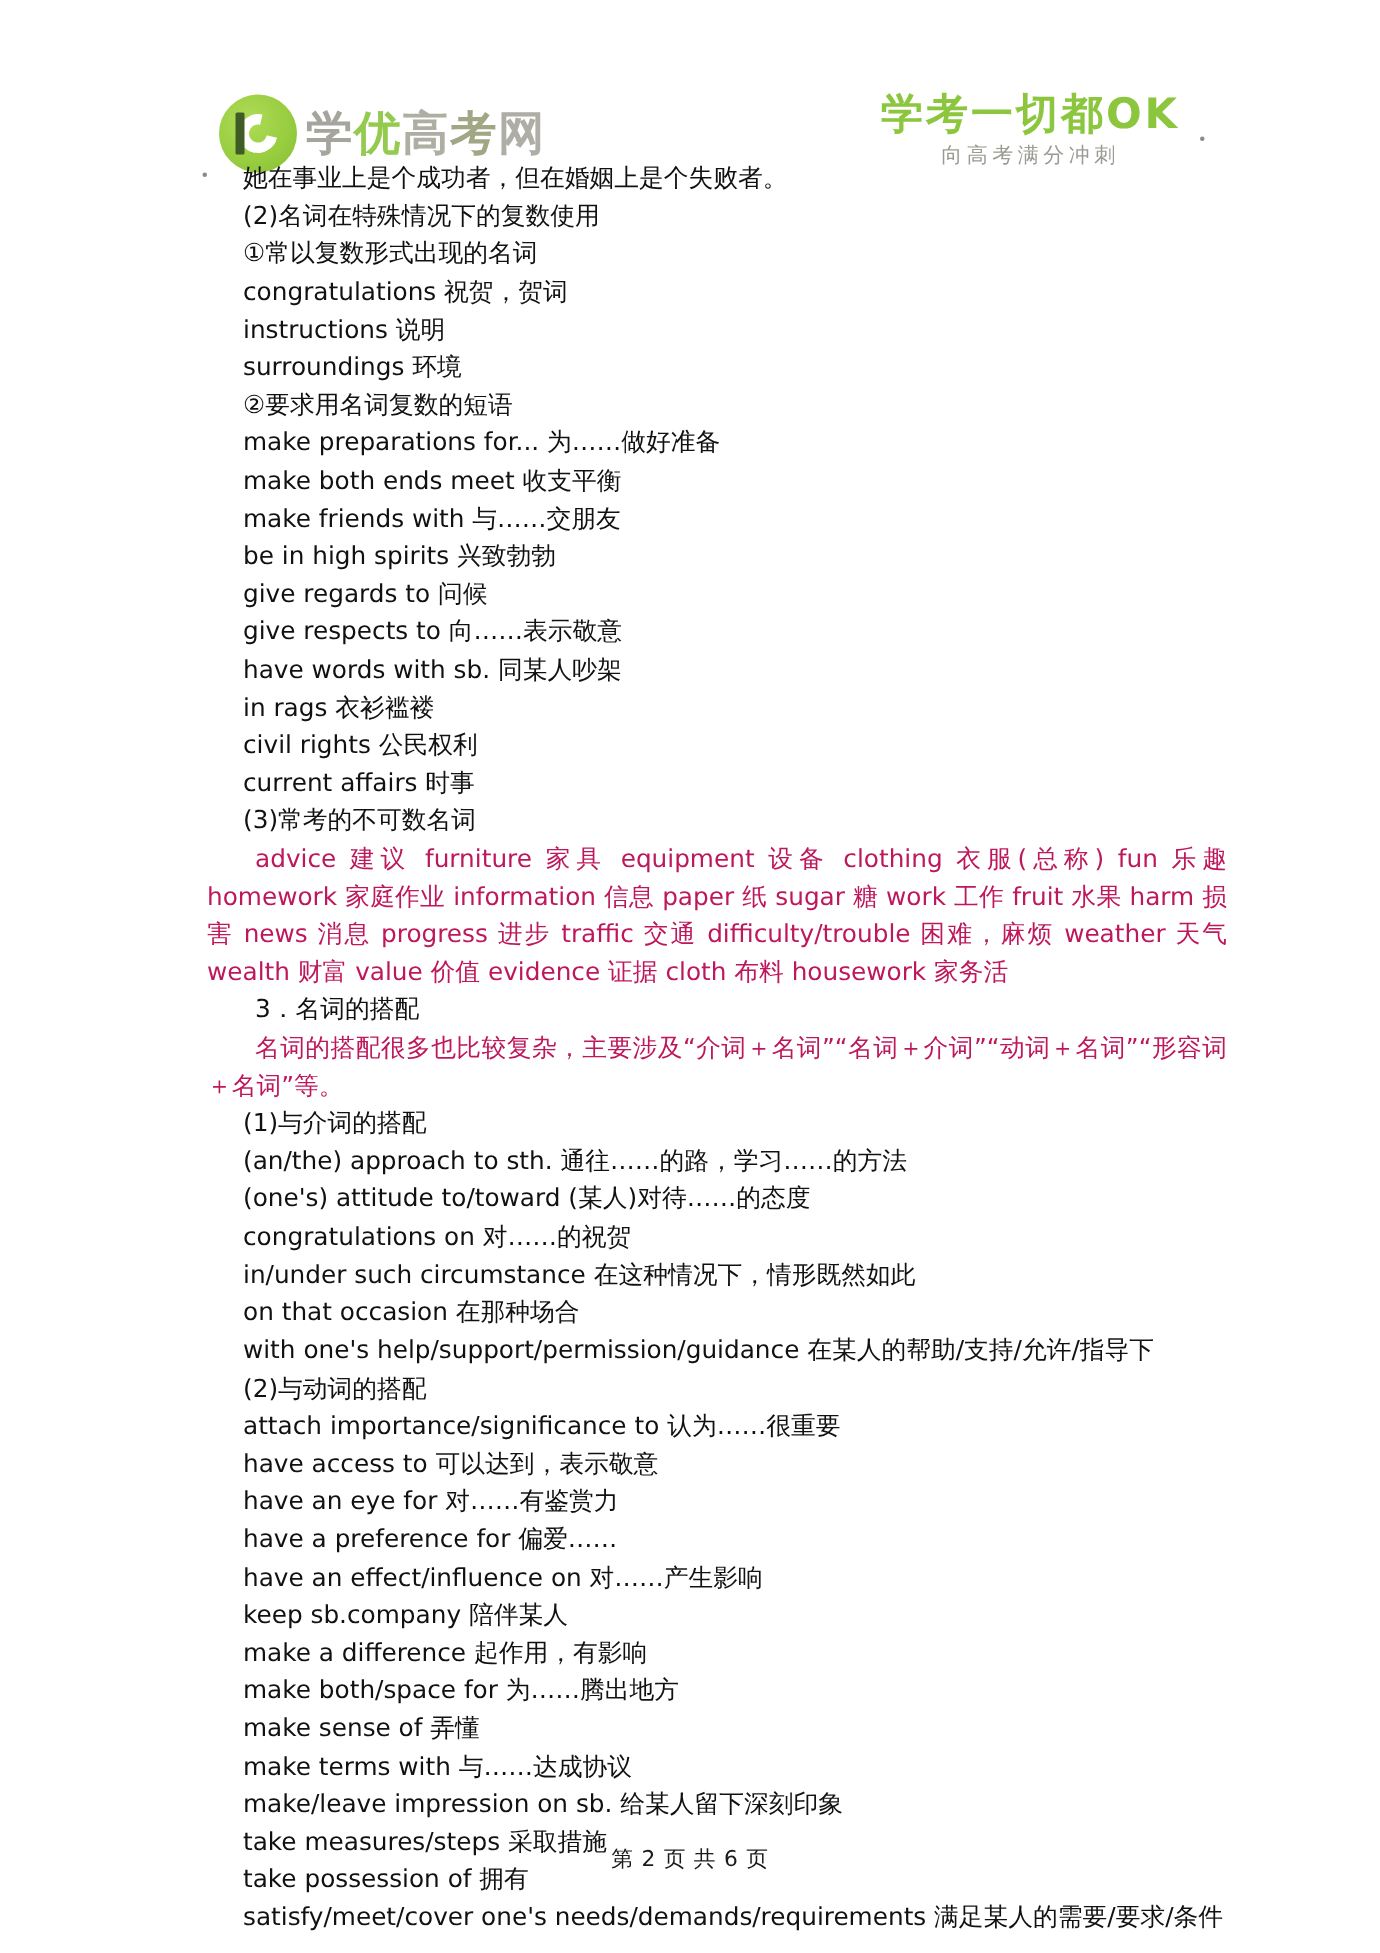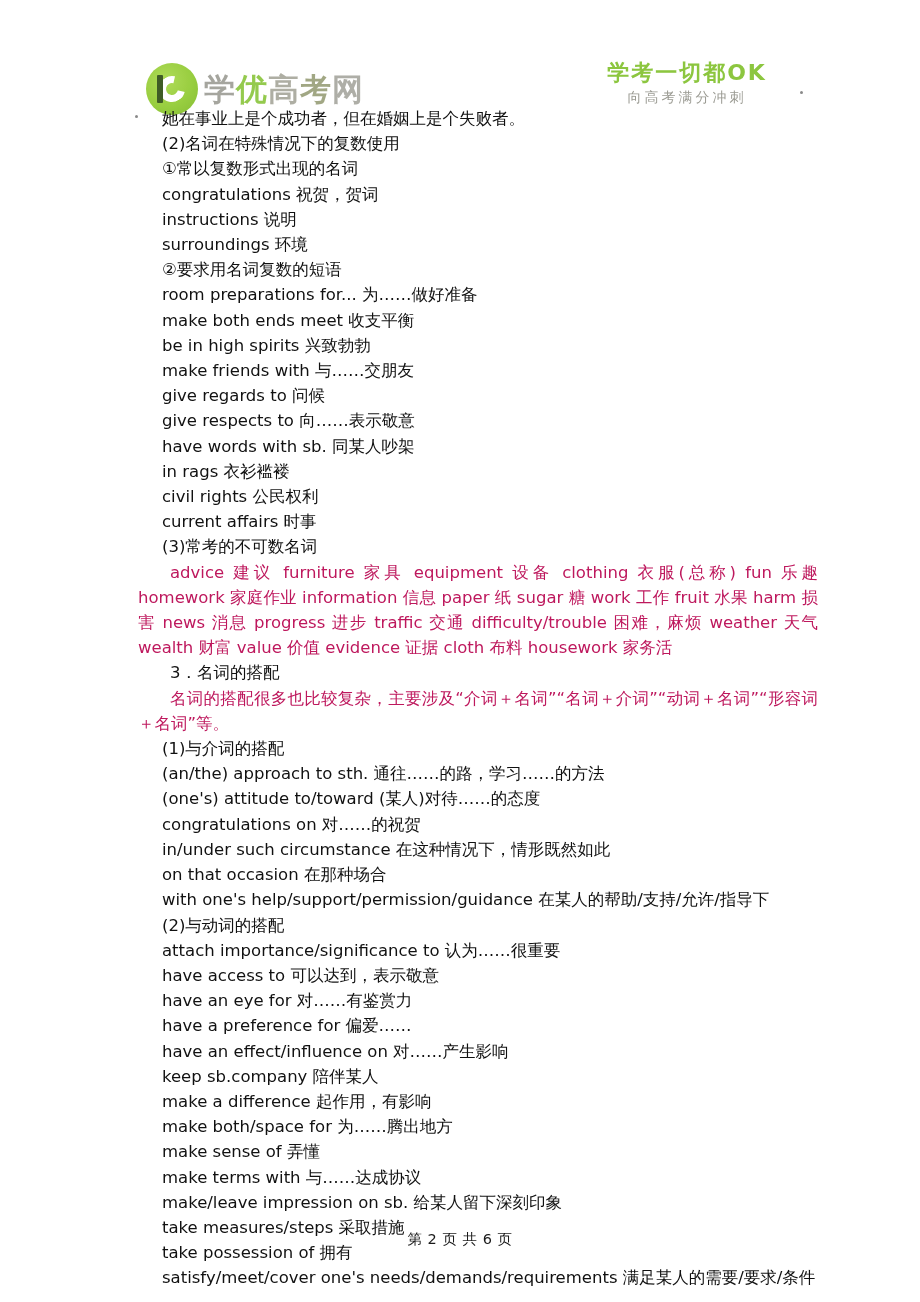--- a/index.html
+++ b/index.html
@@ -89,21 +89,21 @@
 
   .logo-right {
     position: absolute;
     left: 572px;
     top: 6px;
     text-align: center;
     width: 230px;
   }
   .logo-right .slogan {
     font-family: "DejaVu Sans", sans-serif;
-    font-size: 22px;
+    font-size: 28px;
     font-weight: 700;
     color: #8cc63f;
     letter-spacing: 2px;
     line-height: 1.05;
     white-space: nowrap;
   }
   .logo-right .subslogan {
     font-family: "DejaVu Sans", sans-serif;
     font-size: 14px;
     font-weight: 400;
@@ -203,24 +203,24 @@
   <div class="content">
 
     <div>
       <div class="line indent1 cjk">她在事业上是个成功者，但在婚姻上是个失败者。</div>
       <div class="line indent1 cjk">(2)名词在特殊情况下的复数使用</div>
       <div class="line indent1 cjk">①常以复数形式出现的名词</div>
       <div class="line indent1 cjk">congratulations  祝贺，贺词</div>
       <div class="line indent1 cjk">instructions  说明</div>
       <div class="line indent1 cjk">surroundings  环境</div>
       <div class="line indent1 cjk">②要求用名词复数的短语</div>
-      <div class="line indent1 cjk">room preparations for...  为……做好准备</div>
+      <div class="line indent1 cjk">make preparations for...  为……做好准备</div>
       <div class="line indent1 cjk">make both ends meet  收支平衡</div>
+      <div class="line indent1 cjk">make friends with  与……交朋友</div>
       <div class="line indent1 cjk">be in high spirits  兴致勃勃</div>
-      <div class="line indent1 cjk">make friends with  与……交朋友</div>
       <div class="line indent1 cjk">give regards to  问候</div>
       <div class="line indent1 cjk">give respects to  向……表示敬意</div>
       <div class="line indent1 cjk">have words with sb.  同某人吵架</div>
       <div class="line indent1 cjk">in rags  衣衫褴褛</div>
       <div class="line indent1 cjk">civil rights  公民权利</div>
       <div class="line indent1 cjk">current affairs  时事</div>
       <div class="line indent1 cjk">(3)常考的不可数名词</div>
     </div>
 
     <p class="para hang cjk">advice  建议   furniture  家具   equipment  设备   clothing  衣服(总称)   fun  乐趣   homework  家庭作业   information  信息   paper  纸   sugar  糖   work  工作   fruit  水果   harm  损害   news  消息   progress  进步   traffic  交通   difficulty/trouble  困难，麻烦   weather  天气   wealth  财富   value  价值   evidence  证据   cloth  布料   housework  家务活</p>

